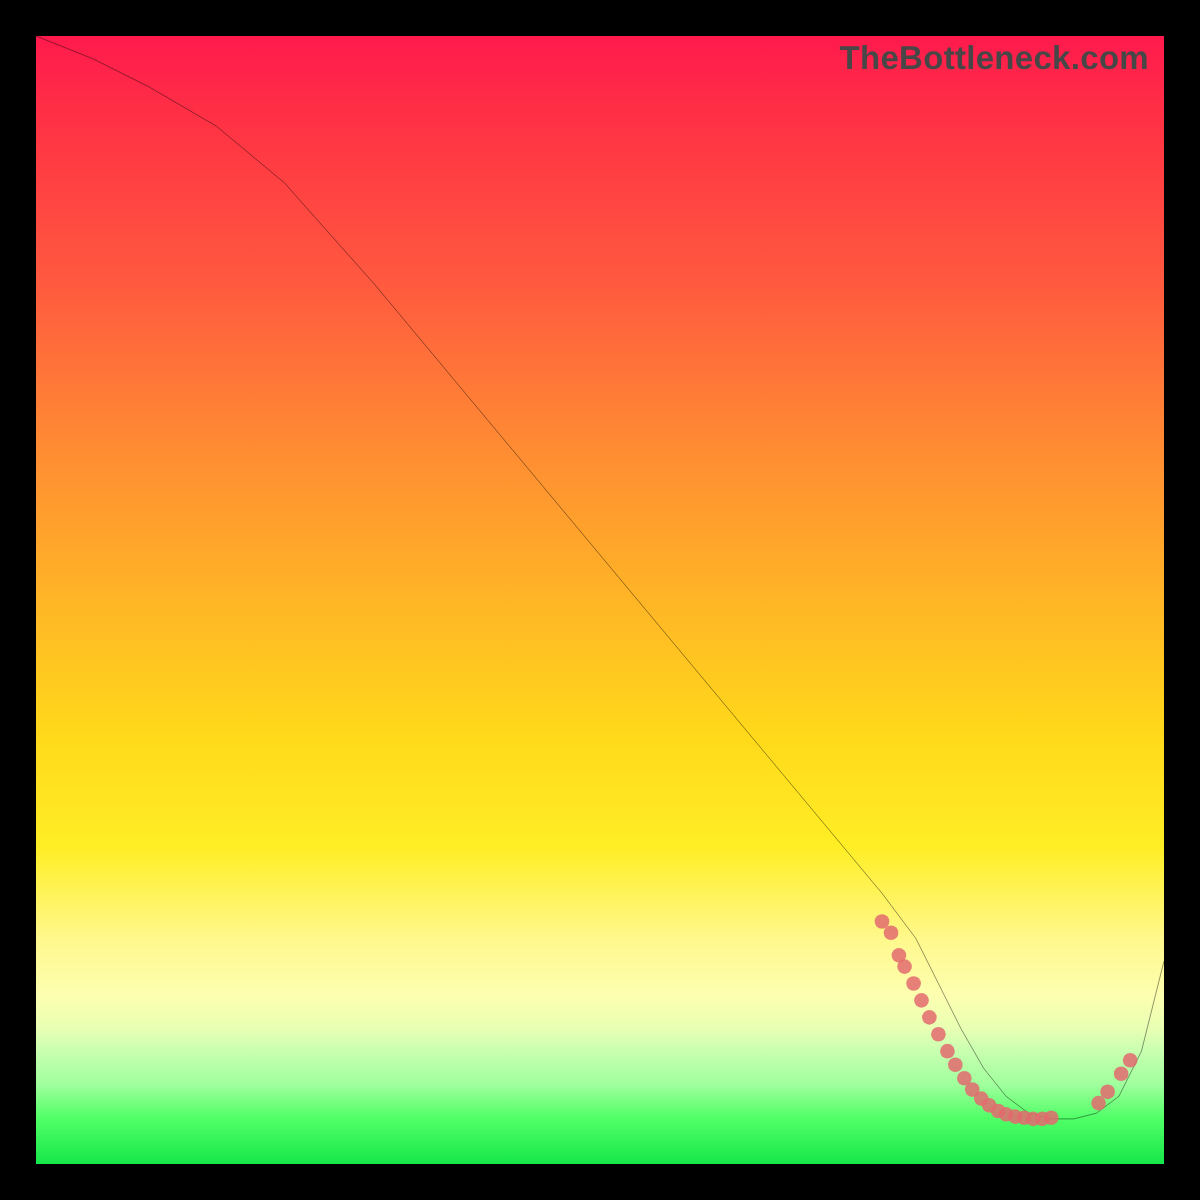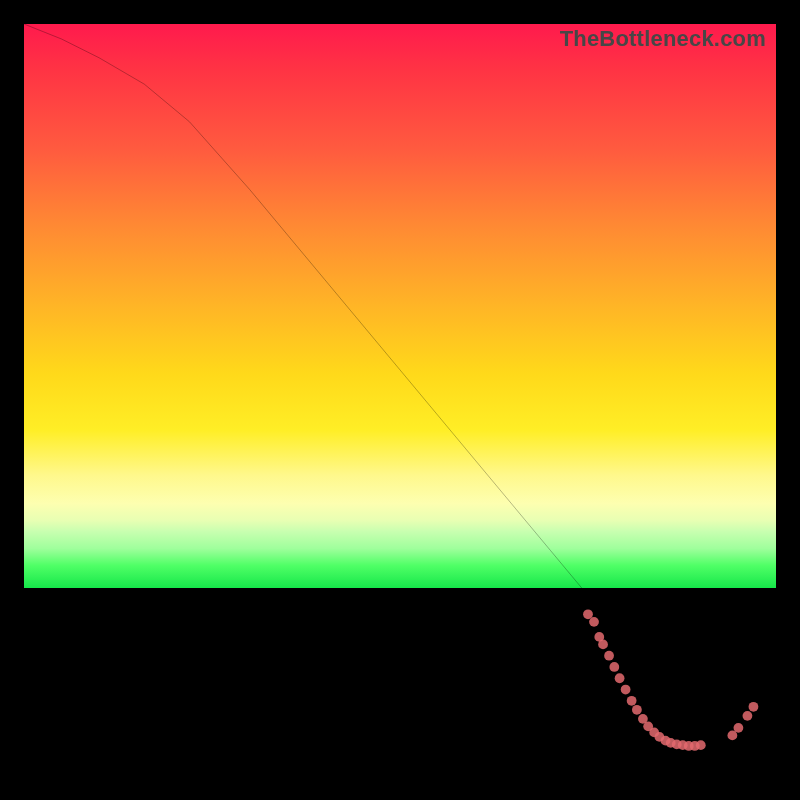--- a/index.html
+++ b/index.html
@@ -15,21 +15,21 @@
     position: relative;
     width: 800px;
     height: 800px;
     background: #000;
   }
   .plot {
     position: absolute;
     left: 24px;
     top: 24px;
     width: 752px;
-    height: 564px;
+    height: 752px;
     
     background: linear-gradient(
       to bottom,
       #ff1a4d 0%,
       #ff3344 8%,
       #ff5a3f 22%,
       #ff8a33 36%,
       #ffb526 50%,
       #ffd91a 62%,
       #ffee26 72%,

